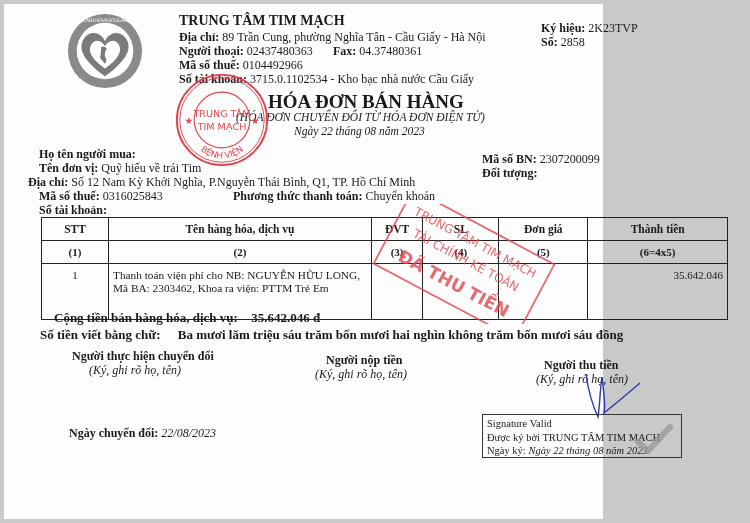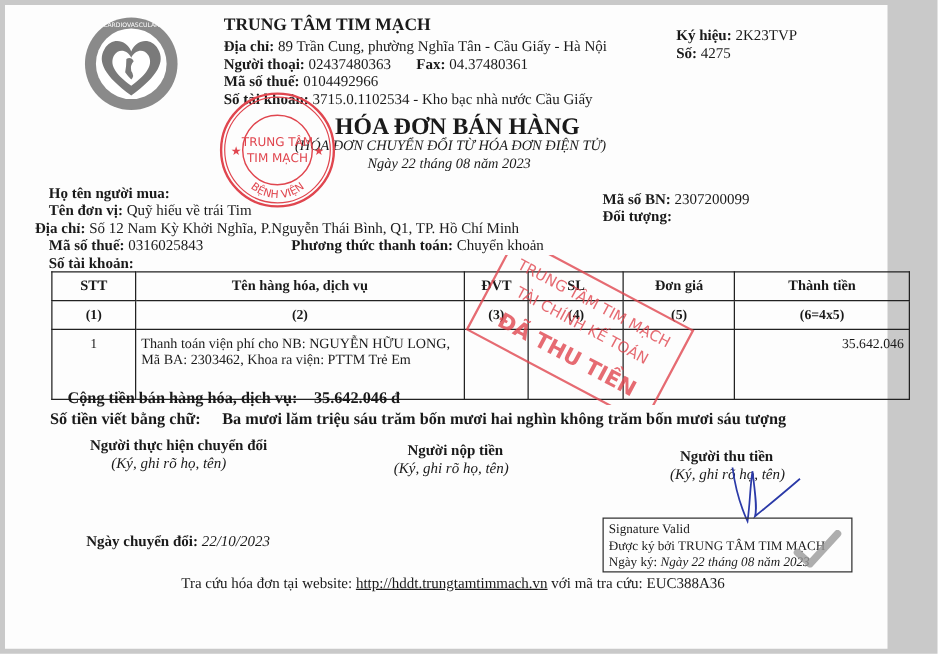--- a/index.html
+++ b/index.html
@@ -4,21 +4,21 @@
 <style>
   html, body { margin: 0; padding: 0; }
   body {
     width: 750px; height: 523px; overflow: hidden;
     background: #c9c9c9;
     font-family: "Liberation Serif", "DejaVu Serif", serif;
     color: #1a1a1a;
     position: relative;
   }
   .page {
-    position: absolute; left: 4px; top: 4px; width: 706px; height: 515px;
+    position: absolute; left: 4px; top: 4px; width: 599px; height: 515px;
     background: #fdfdfd;
   }
   .abs { position: absolute; white-space: nowrap; }
   .b { font-weight: bold; }
   .i { font-style: italic; }
   .f12 { font-size: 12px; line-height: 14px; }
   .f13 { font-size: 13px; line-height: 15px; }
 
   
   .logo { position: absolute; left: 62px; top: 8px; width: 78px; height: 78px; }
@@ -98,21 +98,21 @@
     <span class="b">Số tài khoản:</span>
     <span>3715.0.1102534 - Kho bạc nhà nước Cầu Giấy</span>
   </div>
 
   <div class="abs f12" style="left:537px;top:17px;">
     <span class="b">Ký hiệu:</span>
     <span>2K23TVP</span>
   </div>
   <div class="abs f12" style="left:537px;top:31px;">
     <span class="b">Số:</span>
-    <span>4275</span>
+    <span>2858</span>
   </div>
 
   <div class="abs i" style="left:232px;top:107px;font-size:11.5px;line-height:13px;">(HÓA ĐƠN CHUYỂN ĐỔI TỪ HÓA ĐƠN ĐIỆN TỬ)</div>
   <div class="abs b" style="left:264px;top:87px;font-size:19px;line-height:22px;">HÓA ĐƠN BÁN HÀNG</div>
   <div class="abs i" style="left:290px;top:121px;font-size:11.5px;line-height:13px;">Ngày 22 tháng 08 năm 2023</div>
 
   <div class="abs b f12" style="left:35px;top:143px;">Họ tên người mua:</div>
   <div class="abs f12" style="left:35px;top:157px;">
     <span class="b">Tên đơn vị:</span>
     <span>Quỹ hiếu về trái Tim</span>
@@ -164,21 +164,21 @@
     </tr>
   </tbody>
     </table>
 
   <div class="abs b" style="left:36px;top:306px;font-size:13px;line-height:15px;margin-left:14px;">
     <span>Cộng tiền bán hàng hóa, dịch vụ:</span>
     <span style="margin-left:10px">35.642.046 đ</span>
   </div>
   <div class="abs b" style="left:36px;top:323px;font-size:13px;line-height:15px;">
     <span>Số tiền viết bằng chữ:</span>
-    <span style="margin-left:14px">Ba mươi lăm triệu sáu trăm bốn mươi hai nghìn không trăm bốn mươi sáu tượng</span>
+    <span style="margin-left:14px">Ba mươi lăm triệu sáu trăm bốn mươi hai nghìn không trăm bốn mươi sáu đồng</span>
   </div>
 
   <div class="abs b f12" style="left:68px;top:345px;">Người thực hiện chuyển đổi</div>
   <div class="abs i f12" style="left:85px;top:359px;">(Ký, ghi rõ họ, tên)</div>
   <div class="abs b f12" style="left:322px;top:349px;">Người nộp tiền</div>
   <div class="abs i f12" style="left:311px;top:363px;">(Ký, ghi rõ họ, tên)</div>
   <div class="abs b f12" style="left:540px;top:354px;">Người thu tiền</div>
   <div class="abs i f12" style="left:532px;top:368px;">(Ký, ghi rõ họ, tên)</div>
 
   <svg class="signature" viewBox="0 0 70 50">
@@ -192,27 +192,21 @@
       <span>Ngày ký:</span>
       <span class="i">Ngày 22 tháng 08 năm 2023</span>
     </div>
   </div>
   <svg class="check" viewBox="0 0 40 30">
     <path d="M4 18 L 14 27 L 36 3" stroke="#9a9a9a" stroke-width="6" fill="none" stroke-linecap="round" opacity="0.8"></path>
   </svg>
 
   <div class="abs f12" style="left:65px;top:422px;">
     <span class="b">Ngày chuyển đổi:</span>
-    <span class="i">22/10/2023</span>
-  </div>
-  <div class="abs f12" style="left:141px;top:455px;">
-    <span>Tra cứu hóa đơn tại website:</span>
-    <a class="link">http://hddt.trungtamtimmach.vn</a>
-    <span>với mã tra cứu:</span>
-    <span>EUC388A36</span>
+    <span class="i">22/08/2023</span>
   </div>
 
   <svg class="stamp-round" viewBox="0 0 100 100">
     <defs>
       <path id="arcTop" d="M 14 50 A 36 36 0 0 1 86 50"></path>
       <path id="arcBot" d="M 16 56 A 34 34 0 0 0 84 56"></path>
     </defs>
     <circle cx="50" cy="50" r="47" fill="none" stroke="#e0464f" stroke-width="2"></circle>
     <circle cx="50" cy="50" r="44" fill="none" stroke="#e0464f" stroke-width="1"></circle>
     <circle cx="50" cy="50" r="29" fill="none" stroke="#e0464f" stroke-width="1.2"></circle>

